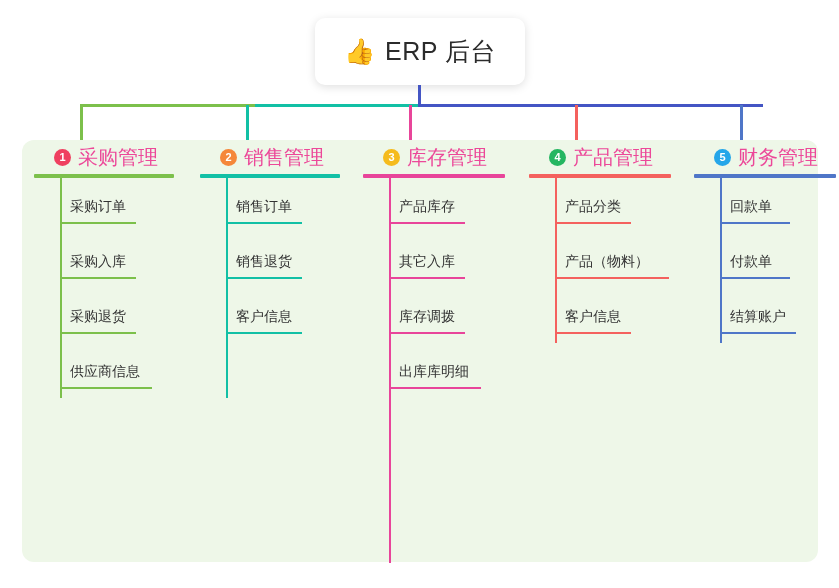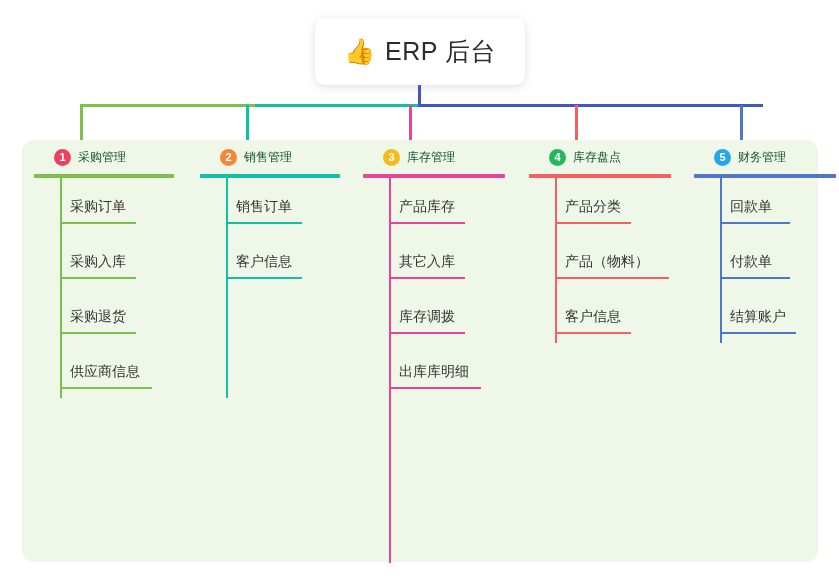--- a/index.html
+++ b/index.html
@@ -95,22 +95,22 @@
     height: 17px;
     border-radius: 50%;
     color: #ffffff;
     font-size: 11px;
     line-height: 17px;
     text-align: center;
     font-weight: bold;
     flex: 0 0 auto;
   }
   .branch-title {
-    font-size: 12px;
-    color: #14532d;
+    font-size: 20px;
+    color: #ec4899;
     white-space: nowrap;
   }
   .branch-underline {
     height: 4px;
     margin-top: 4px;
     border-radius: 1px;
   }
   .branch-items {
     position: relative;
     padding-top: 0px;
@@ -197,20 +197,24 @@
           <span class="branch-title">销售管理</span>
         </div>
         <div class="branch-underline" style="background: rgb(18, 192, 165); width: 140px; margin-left: 0px;"></div>
         <div class="branch-items" style="height: 220px;">
           <div class="spine" style="background: rgb(18, 192, 165); height: 220px;"></div>
           <div class="leaf">
             <span class="leaf-label">销售订单</span>
             <div class="leaf-underline" style="background: rgb(18, 192, 165); width: 76px;"></div>
           </div>
           <div class="leaf">
+            <span class="leaf-label">销售退货</span>
+            <div class="leaf-underline" style="background: rgb(18, 192, 165); width: 76px;"></div>
+          </div>
+          <div class="leaf">
             <span class="leaf-label">客户信息</span>
             <div class="leaf-underline" style="background: rgb(18, 192, 165); width: 76px;"></div>
           </div>
         </div>
       </div>
       <div class="branch" style="left: 363px; width: 154px;">
         <div class="branch-head">
           <span class="badge" style="background: rgb(245, 187, 29);">3</span>
           <span class="branch-title">库存管理</span>
         </div>
@@ -231,21 +235,21 @@
           </div>
           <div class="leaf">
             <span class="leaf-label">出库库明细</span>
             <div class="leaf-underline" style="background: rgb(232, 69, 154); width: 92px;"></div>
           </div>
         </div>
       </div>
       <div class="branch" style="left: 529px; width: 154px;">
         <div class="branch-head">
           <span class="badge" style="background: rgb(37, 182, 97);">4</span>
-          <span class="branch-title">库存盘点</span>
+          <span class="branch-title">产品管理</span>
         </div>
         <div class="branch-underline" style="background: rgb(244, 97, 94); width: 142px; margin-left: 0px;"></div>
         <div class="branch-items" style="height: 165px;">
           <div class="spine" style="background: rgb(244, 97, 94); height: 165px;"></div>
           <div class="leaf">
             <span class="leaf-label">产品分类</span>
             <div class="leaf-underline" style="background: rgb(244, 97, 94); width: 76px;"></div>
           </div>
           <div class="leaf">
             <span class="leaf-label">产品（物料）</span>

